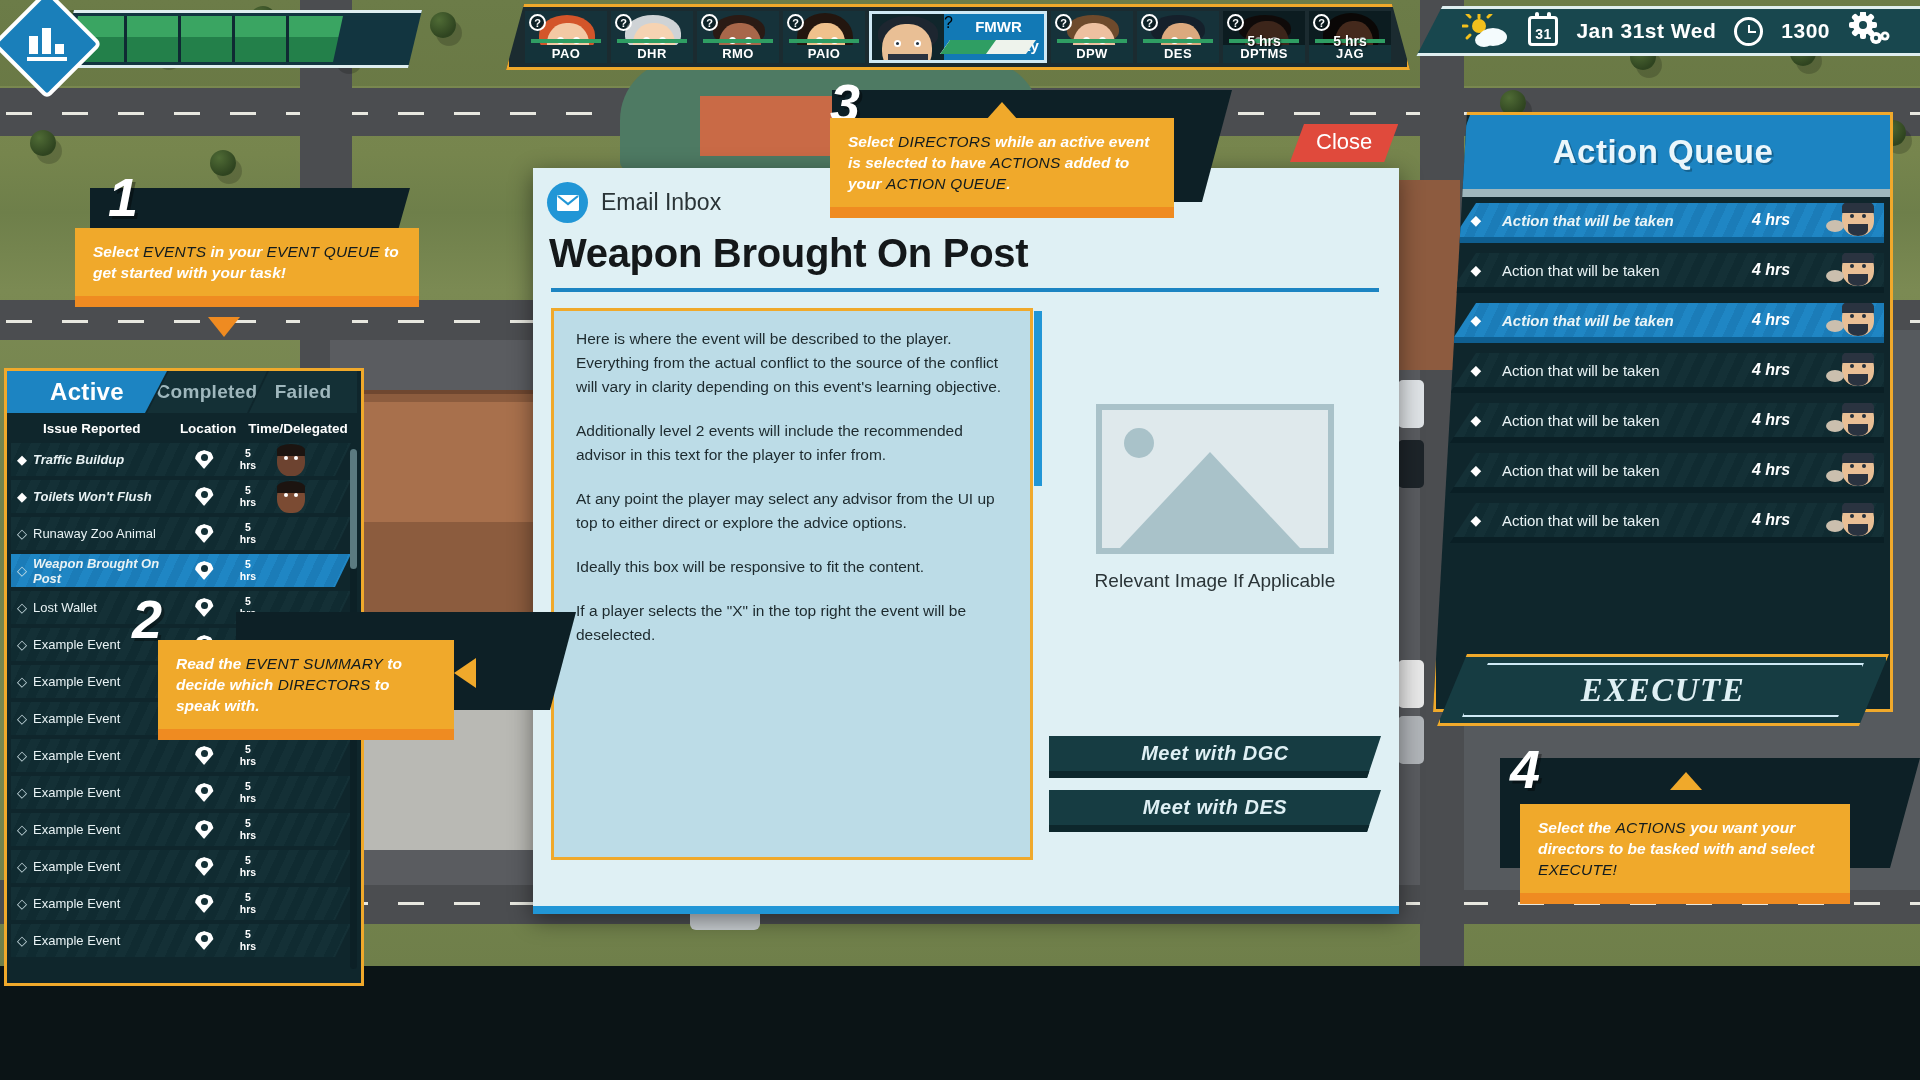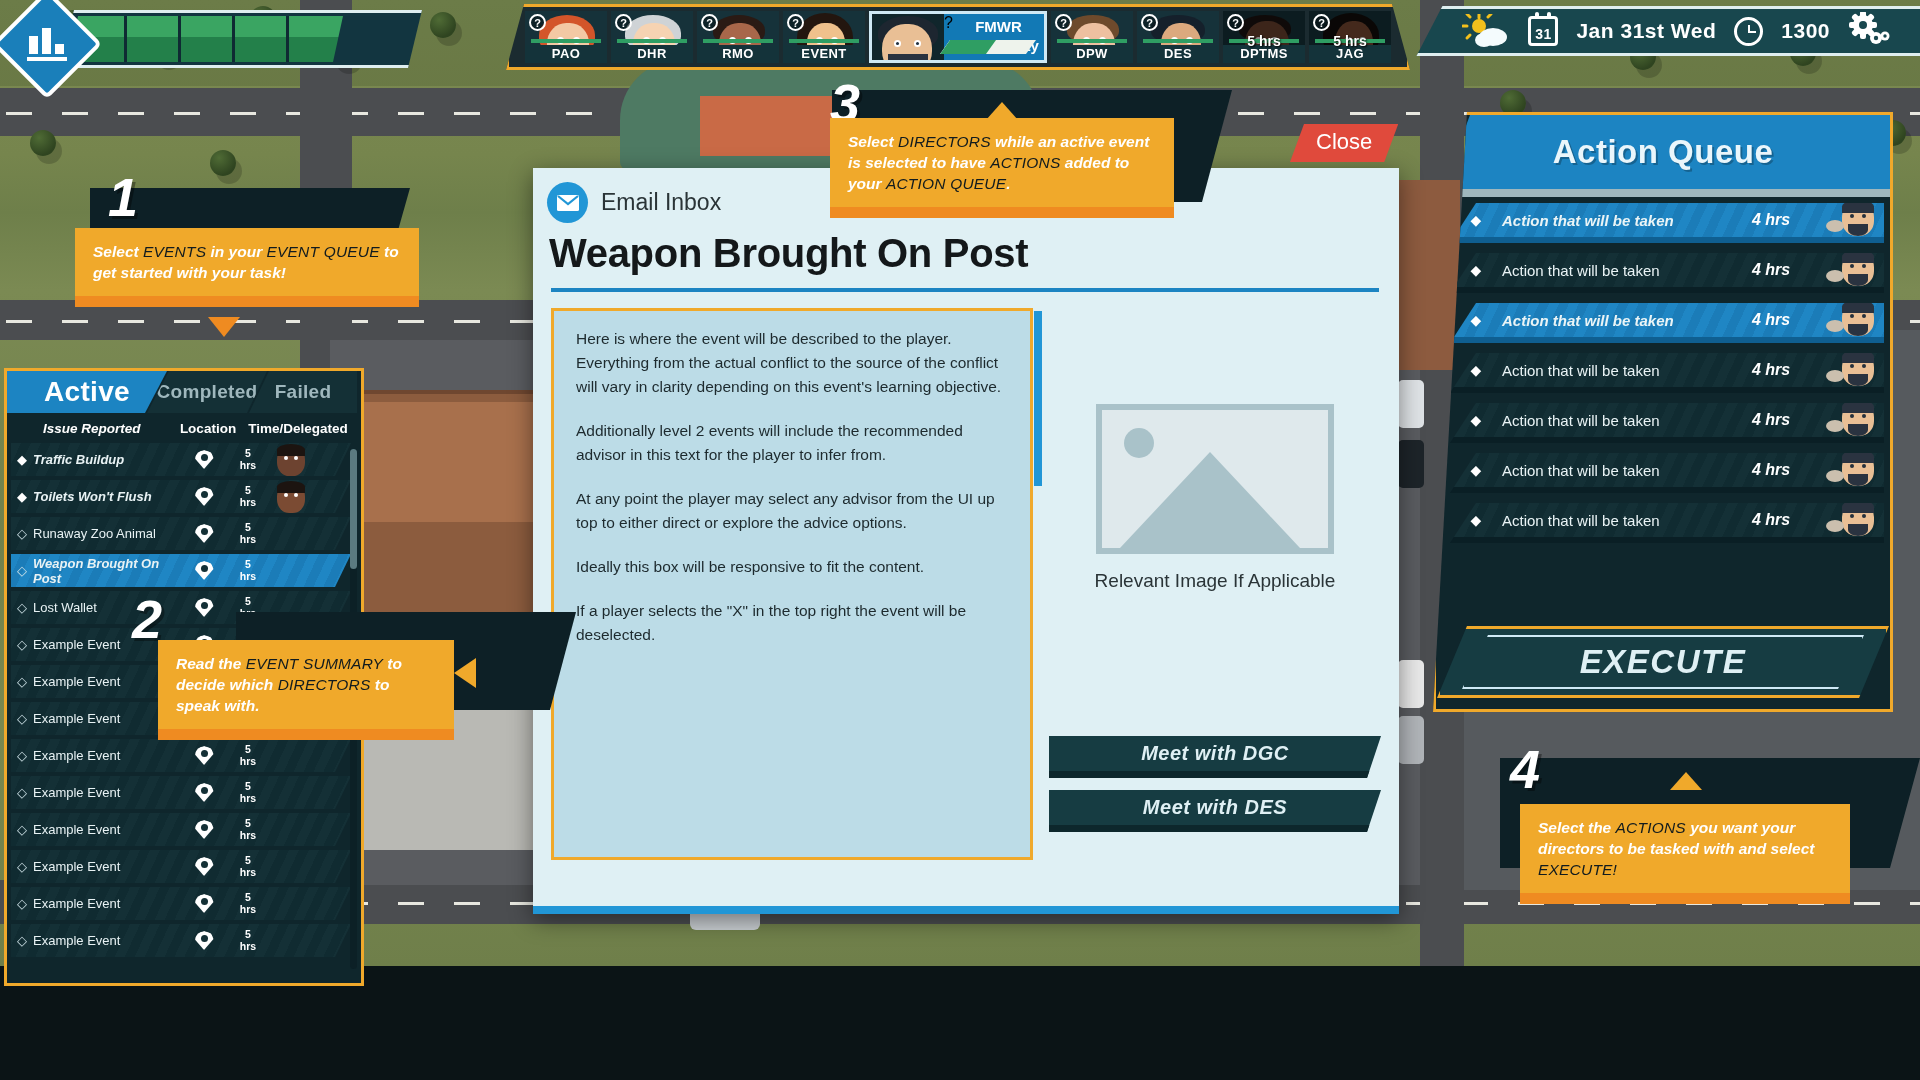--- a/index.html
+++ b/index.html
@@ -171,31 +171,31 @@
   #event-panel {
     position:absolute; left:4px; top:368px; width:360px; height:618px; z-index:26;
     border:3px solid #f0a92b; background:#0f262c;
   }
   #tabs { position:relative; height:42px; display:flex; }
   .tab {
     position:relative; height:42px; display:flex; align-items:center; justify-content:center;
     color:#9fb7bd; font-size:19px; font-weight:bold; letter-spacing:.3px;
     background:#143036; padding:0 16px;
   }
-  .tab.t1 { width:160px; background:#1c84c2; color:#ffffff; font-size:28px;
+  .tab.t1 { width:160px; background:#1c84c2; color:#ffffff; font-size:24px;
             clip-path: polygon(0 0, 100% 0, calc(100% - 22px) 100%, 0 100%); z-index:3; }
   .tab.t2 { width:120px; margin-left:-20px;
             clip-path: polygon(22px 0, 100% 0, calc(100% - 20px) 100%, 0 100%); z-index:2; }
   .tab.t3 { width:108px; margin-left:-18px;
             clip-path: polygon(20px 0, 100% 0, 100% 100%, 0 100%); z-index:1; }
   #list-head {
     display:flex; align-items:center; height:30px; padding:0 8px; color:#ffffff;
     font-size:13.5px; font-weight:bold; background:#0f262c;
   }
-  #list-head .c1 { width:158px; padding-left:28px;font-style:italic; }
+  #list-head .c1 { width:158px; padding-left:28px; }
   #list-head .c2 { width:70px; text-align:center; }
   #list-head .c3 { flex:1; text-align:center; }
   #event-list { position:relative; height:534px; overflow:hidden; padding:0 10px 0 4px; }
   .erow {
     position:relative; height:33px; margin-bottom:4px;
     background: repeating-linear-gradient(115deg,#143036 0 9px, #102b31 9px 18px);
     clip-path: polygon(0 0, 100% 0, calc(100% - 16px) 100%, 0 100%);
     display:flex; align-items:center;
   }
   .erow.sel {
@@ -293,24 +293,24 @@
   .arow.sel {
     background: repeating-linear-gradient(115deg,#1f86c4 0 9px, #1b7cb8 9px 18px);
     border-bottom:6px solid #0f5f91;
   }
   .arow .dia { width:52px; text-align:center; color:#ffffff; font-size:14px; }
   .arow .lbl { flex:1; color:#eaf4f6; font-size:15px; }
   .arow.sel .lbl { font-weight:bold; font-style:italic; }
   .arow .hrs { width:74px; color:#ffffff; font-size:16px; font-weight:bold; font-style:italic; }
   .arow .av { width:58px; height:40px; position:relative; overflow:hidden; }
   #execute-btn {
-    position:absolute; left:1437px; top:626px; width:452px; height:72px; z-index:27;
+    position:absolute; left:1437px; top:654px; width:452px; height:72px; z-index:27;
     background:#163c42; border:3px solid #f0a92b;
     clip-path: polygon(30px 0, 100% 0, calc(100% - 30px) 100%, 0 100%);
-    display:flex; align-items:center; justify-content:center;
+    display:flex; align-items:center; justify-content:center;font-family:Liberation Serif, serif;
   }
   #execute-inner {
     position:absolute; inset:6px 22px; border:2px solid #cfe9f5;
     clip-path: polygon(26px 0, 100% 0, calc(100% - 26px) 100%, 0 100%);
   }
   #execute-btn span {
     position:relative; z-index:2; color:#dff0f4; font-size:33px; font-weight:bold;
     font-style:italic; letter-spacing:1.5px;
   }
 
@@ -450,21 +450,21 @@
       <div class="f-hair" style="left:14px;top:2px;width:56px;height:48px;background:#23160f"></div>
       <div class="f-skin" style="left:24px;top:12px;width:38px;height:42px;background:#efc18c"></div>
       <div class="f-eye" style="left:33px;top:26px"></div>
         <div class="f-pupil" style="left:35px;top:28px"></div>
       <div class="f-eye" style="left:48px;top:26px"></div>
         <div class="f-pupil" style="left:50px;top:28px"></div>
       <div class="f-mouth" style="left:37px;top:42px;width:13px"></div>
     </div>
     <div class="qmark">?</div>
     <div class="barline"></div>
-    <div class="nm">EVENT</div>
+    <div class="nm">PAIO</div>
   </div>
 
   <div id="advisor-selected">
     <div class="selface">
       <div class="f-hair" style="left:6px;top:2px;width:60px;height:34px;background:#1d2630"></div>
       <div class="f-skin" style="left:10px;top:10px;width:50px;height:52px;background:#e9bf95"></div>
       <div class="f-eye" style="left:22px;top:26px"></div>
         <div class="f-pupil" style="left:24px;top:28px"></div>
       <div class="f-eye" style="left:42px;top:26px"></div>
         <div class="f-pupil" style="left:44px;top:28px"></div>

